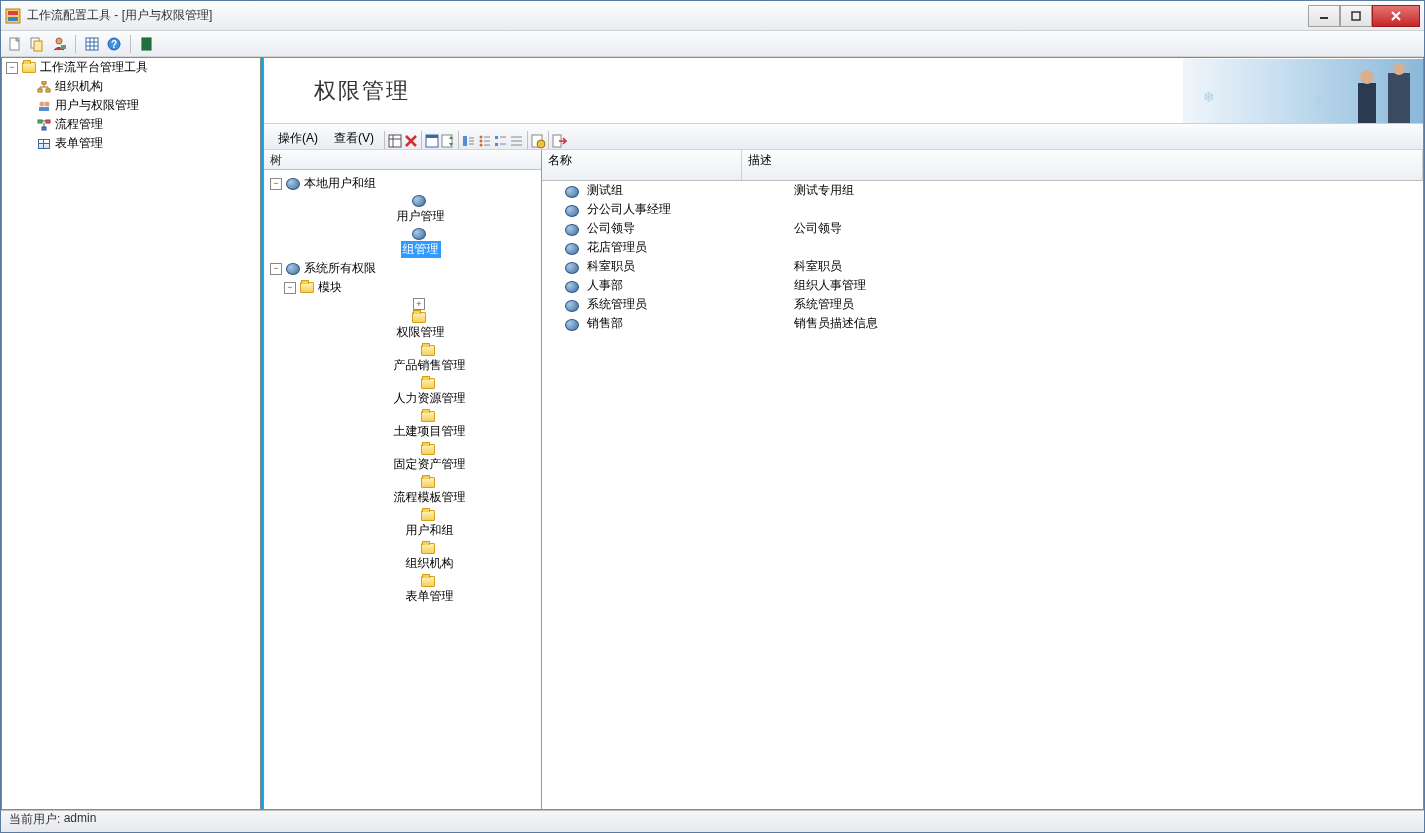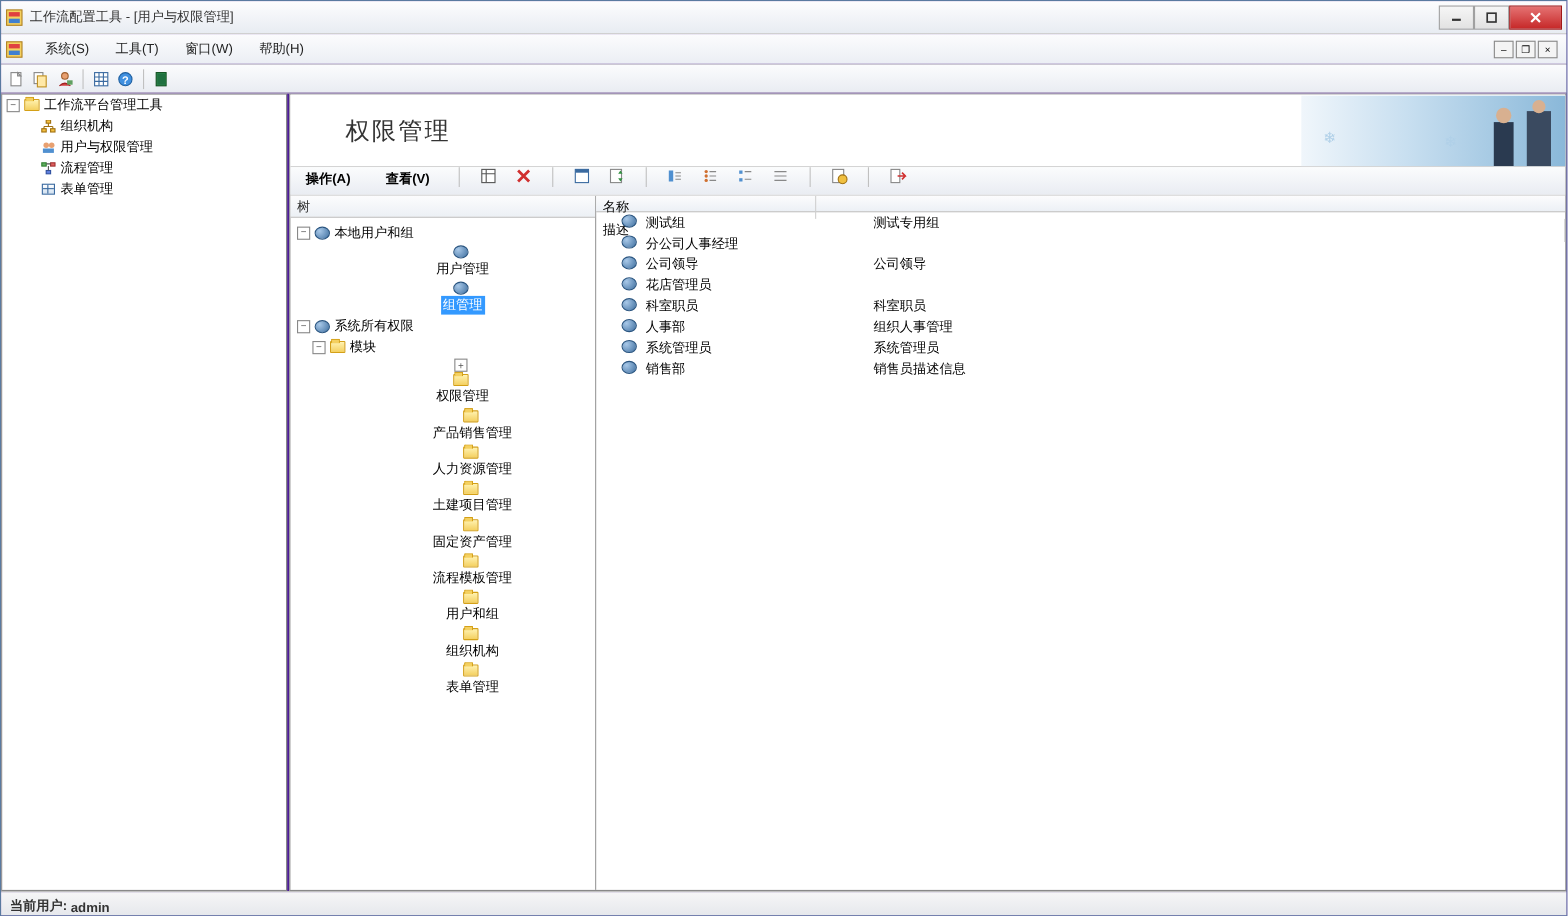--- a/index.html
+++ b/index.html
@@ -1,17 +1,17 @@
 <!DOCTYPE html>
 <html><head>
 <meta charset="utf-8">
 <style>
 * { box-sizing: border-box; margin: 0; padding: 0; }
 body { font-family: "Microsoft YaHei", "SimSun", sans-serif; font-size: 12px; overflow: hidden; background: #fff; }
-.window { width: 1425px; height: 833px; border: 1px solid #5a7aa0; display: flex; flex-direction: column; background: #4c1d95; }
+.window { width: 1425px; height: 833px; border: 1px solid #5a7aa0; display: flex; flex-direction: column; background: #0ea5e9; }
 .titlebar { height: 30px; background: linear-gradient(#fdfdfe, #e8ecf2); display: flex; align-items: center; padding: 0 4px; border-bottom: 1px solid #d0d0d0; }
 .titlebar .app-icon { width: 16px; height: 16px; margin-right: 6px; }
 .titlebar .title-text { flex: 1; color: #333; font-size: 12px; }
 .win-controls { display: flex; gap: 0; }
 .win-btn { width: 32px; height: 22px; border: 1px solid #a0a0a0; background: linear-gradient(#f6f6f6,#e2e2e2); display:flex; align-items:center; justify-content:center; cursor:pointer; font-size:10px; }
 .win-btn.close { background: linear-gradient(#e57373,#c62828); border-color:#a01818; color:#fff; width:48px; }
 .win-btn.close svg path { stroke:#fff; }
 
 .menubar { height: 28px; background: linear-gradient(#fcfcfd, #ebeef4); display: flex; align-items: center; padding: 0 4px; border-bottom: 1px solid #d4d4d4; }
 .menubar .menu-icon { width:16px; height:16px; margin-right:8px; }
@@ -39,40 +39,40 @@
 .grid-icon::after { top:3px; left:0; height:1px; width:100%; }
 
 .right-panel { flex:1; display:flex; flex-direction:column; border:1px solid #888; background:#fff; margin-left:2px; }
 .header-banner { height:66px; background:#fff; display:flex; align-items:center; border-bottom:1px solid #d0d0d0; }
 .header-banner h1 { font-size:22px; font-weight:normal; color:#333; margin-left:50px; letter-spacing:2px; }
 .banner-img { margin-left:auto; width:240px; height:64px; background:linear-gradient(90deg, #f0f6fb 0%, #c8dff0 40%, #8ab8d9 100%); position:relative; overflow:hidden; }
 .banner-img::before { content:'❄'; position:absolute; left:20px; top:30px; color:#b0d0e8; font-size:14px; }
 .banner-img::after { content:'❄'; position:absolute; left:130px; top:34px; color:#b0d0e8; font-size:14px; }
 .banner-people { position:absolute; right:0; bottom:0; width:70px; height:60px; }
 
-.sub-toolbar { height:26px; background:linear-gradient(#fbfcfd,#e9ecf2); display:flex; align-items:flex-start; padding:0 6px; border-bottom:1px solid #d4d4d4; gap:16px;font-weight:bold; }
+.sub-toolbar { height:26px; background:linear-gradient(#fbfcfd,#e9ecf2); display:flex; align-items:flex-end; padding:0 6px; border-bottom:1px solid #d4d4d4; gap:0; }
 .sub-toolbar .menu-txt { padding:2px 8px; cursor:pointer; }
 
 .dual-pane { flex:1; display:flex; overflow:hidden; }
 .tree-pane { width:278px; border-right:1px solid #999; display:flex; flex-direction:column; }
 .pane-header { height:20px; background:linear-gradient(#fcfcfd,#ecf0f5); border-bottom:1px solid #c0c0c0; padding:2px 6px; font-size:12px; color:#333; }
 .tree-content { flex:1; overflow:auto; padding:4px 2px; }
 .node-selected { background:#3399ff; color:#fff; padding:0 2px; }
 
 .list-pane { flex:1; display:flex; flex-direction:column; }
-.list-header-row { height:15px; background:linear-gradient(#fcfcfd,#ecf0f5); border-bottom:1px solid #c0c0c0; display:flex;flex-direction:column; }
+.list-header-row { height:31px; background:linear-gradient(#fcfcfd,#ecf0f5); border-bottom:1px solid #c0c0c0; display:flex; }
 .list-col-h { padding:2px 6px; border-right:1px solid #d0d0d0; }
 .list-col-h.name { width:200px; }
 .list-col-h.desc { flex:1; }
 .list-body { flex:1; overflow:auto; }
 .list-row { display:flex; padding:1px 0; cursor:pointer; }
-.list-cell.name { width:200px; padding-left:22px; display:flex; align-items:flex-start; gap:4px; }
+.list-cell.name { width:200px; padding-left:22px; display:flex; align-items:flex-end; gap:4px; }
 .list-cell.desc { flex:1; padding-left:6px;margin-left:46px; }
 
-.statusbar { height:22px; background:linear-gradient(#f6f6f7,#e6e8ec); border-top:1px solid #c0c0c0; display:flex; align-items:flex-end; padding:0 8px; font-size:12px; color:#333;font-weight:bold; }
+.statusbar { height:22px; background:linear-gradient(#f6f6f7,#e6e8ec); border-top:1px solid #c0c0c0; display:flex; align-items:flex-start; padding:0 8px; font-size:12px; color:#333; }
 
 .indent-1 { padding-left:18px; }
 .indent-2 { padding-left:36px;flex-direction:column; }
 .indent-3 { padding-left:54px;flex-direction:column; }
 
 
 svg { display:block; }
 </style>
 </head>
 <body>
@@ -100,38 +100,20 @@
           </svg>
         </div>
       <div class="win-btn close">
           <svg width="12" height="12">
             <path d="M2,2 L10,10 M10,2 L2,10" stroke="#fff" stroke-width="2"></path>
           </svg>
         </div>
     </div>
   </div>
 
-  <div class="menubar">
-    <span class="menu-icon">
-      <svg width="16" height="16">
-          <rect x="1" y="1" width="14" height="14" fill="#f4d060" stroke="#b08020"></rect>
-          <rect x="3" y="3" width="10" height="4" fill="#e04040"></rect>
-          <rect x="3" y="9" width="10" height="4" fill="#4080d0"></rect>
-        </svg>
-    </span>
-    <span class="menu-item">系统(S)</span>
-    <span class="menu-item">工具(T)</span>
-    <span class="menu-item">窗口(W)</span>
-    <span class="menu-item">帮助(H)</span>
-    <div class="mdi-controls">
-      <div class="mdi-btn">‒</div>
-      <div class="mdi-btn">❐</div>
-      <div class="mdi-btn">×</div>
-    </div>
-  </div>
 
   <div class="toolbar-main">
     <span class="tb-icon">
         <svg width="16" height="16">
           <rect x="3" y="2" width="9" height="12" fill="#fff" stroke="#888"></rect>
           <path d="M9 2 L12 5 L9 5 Z" fill="#ddd" stroke="#888"></path>
         </svg>
       </span>
     <span class="tb-icon">
         <svg width="16" height="16">

